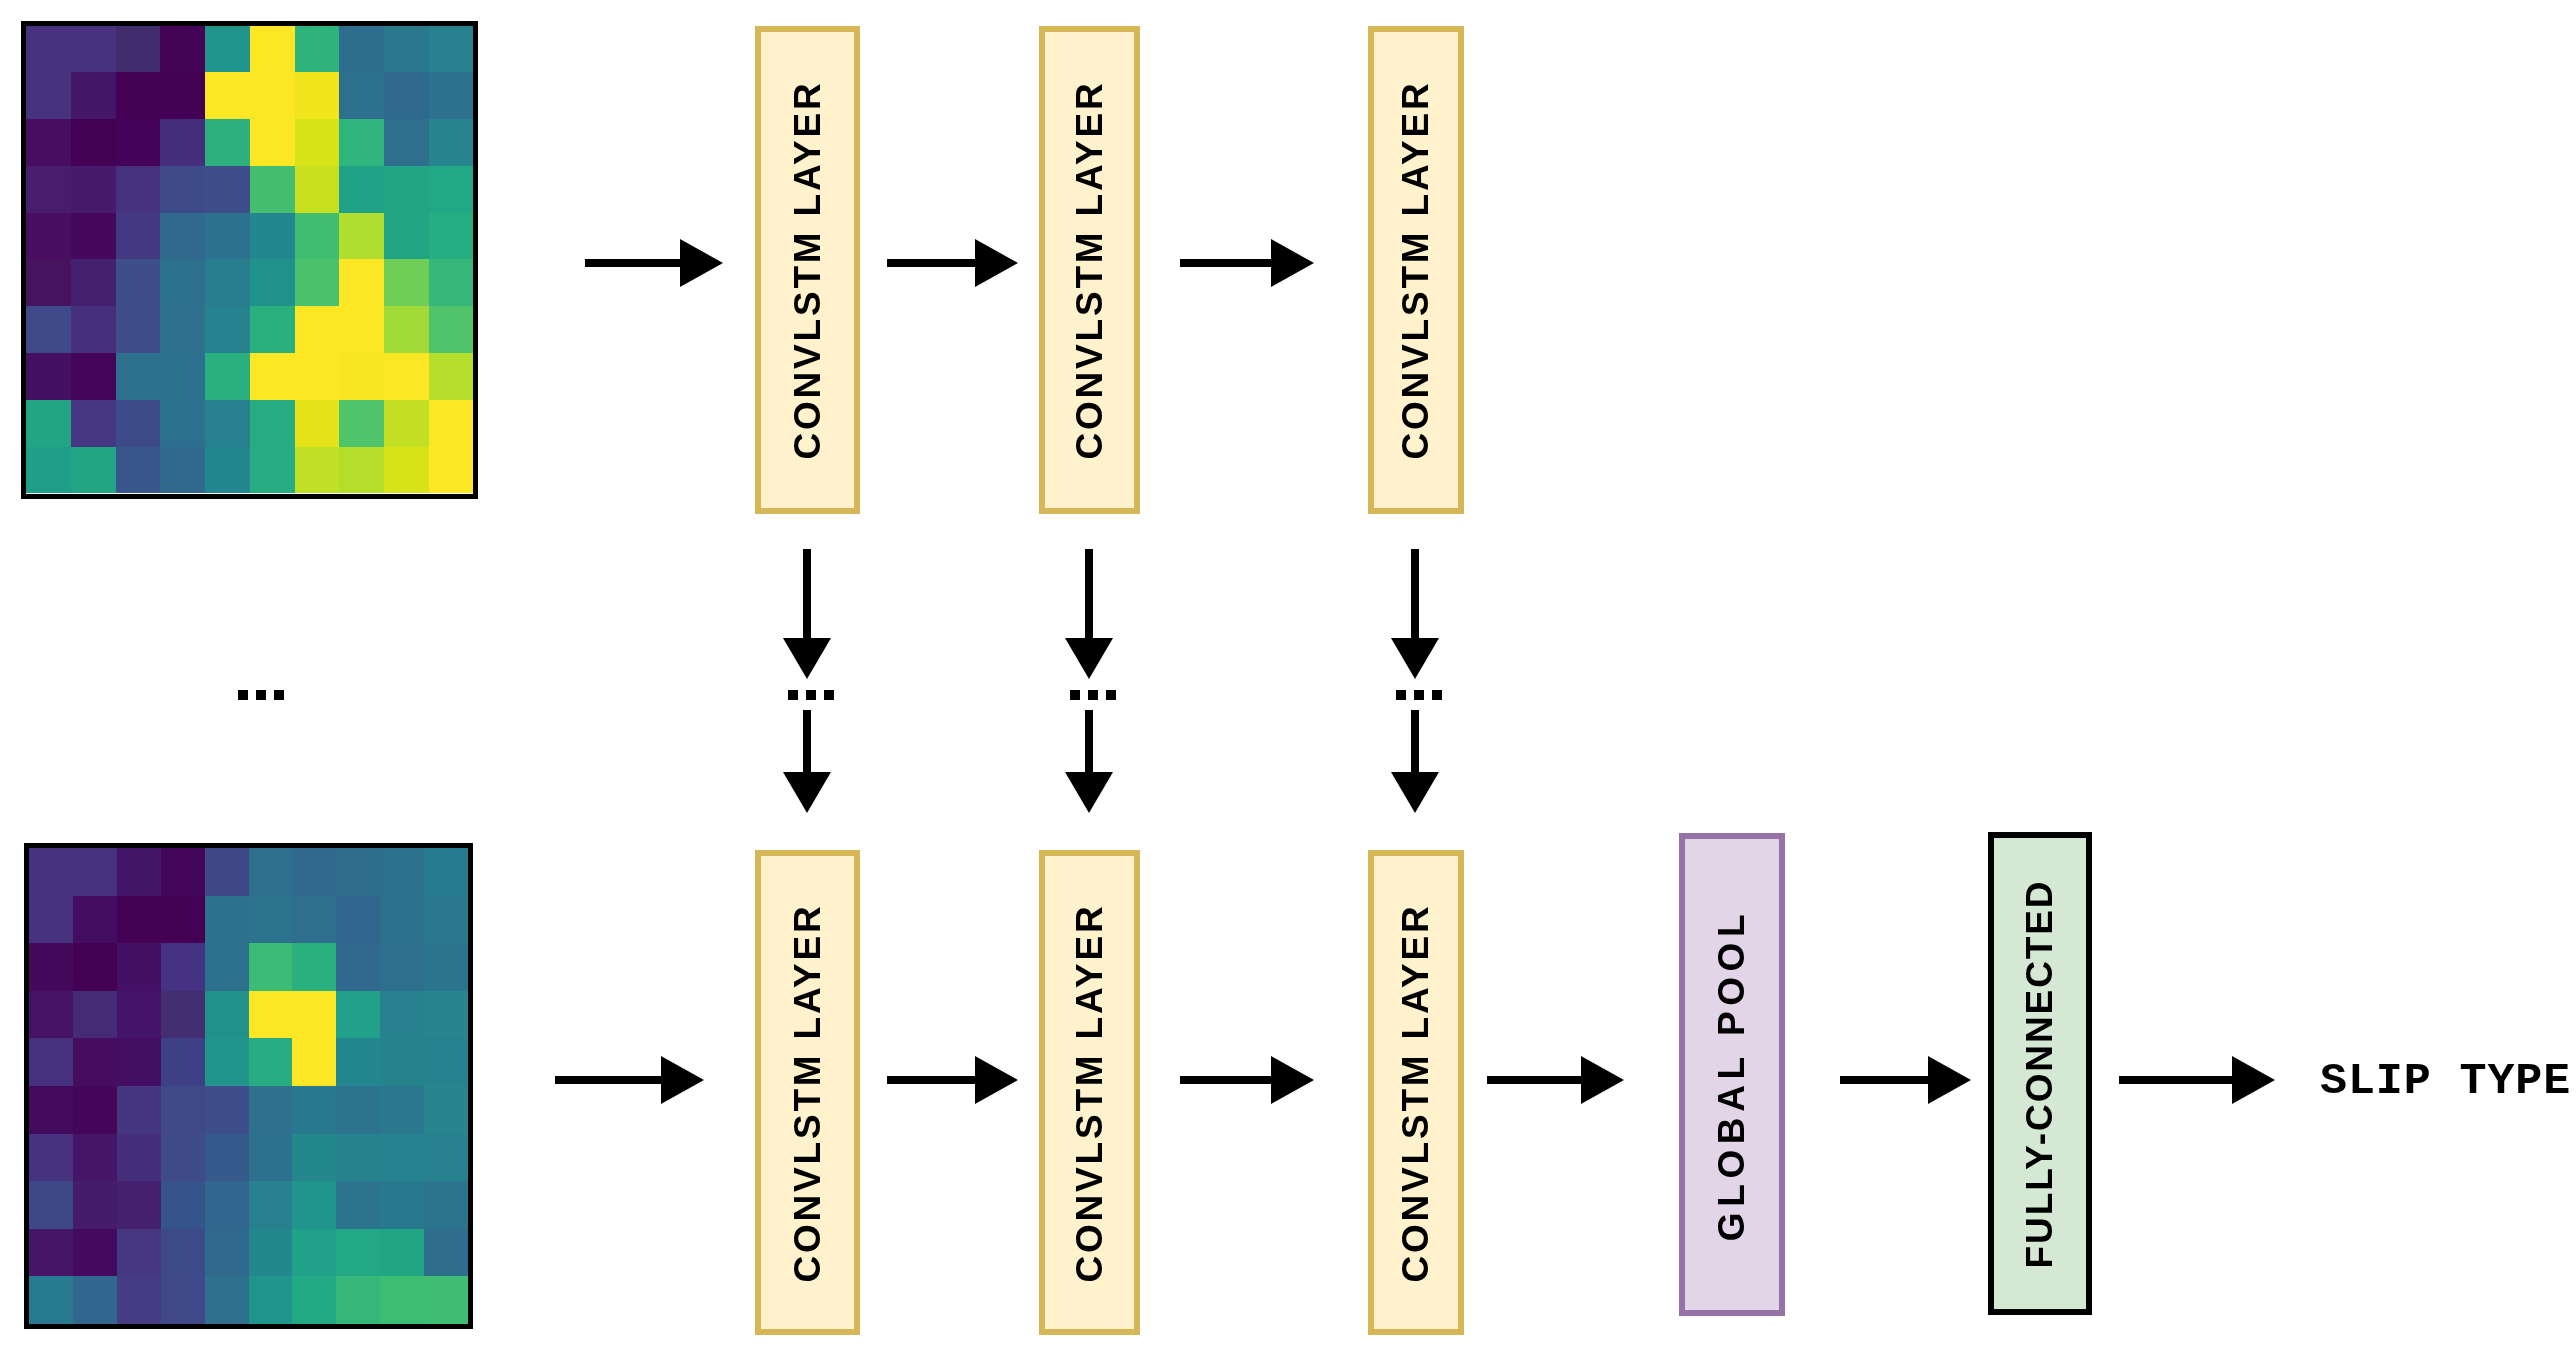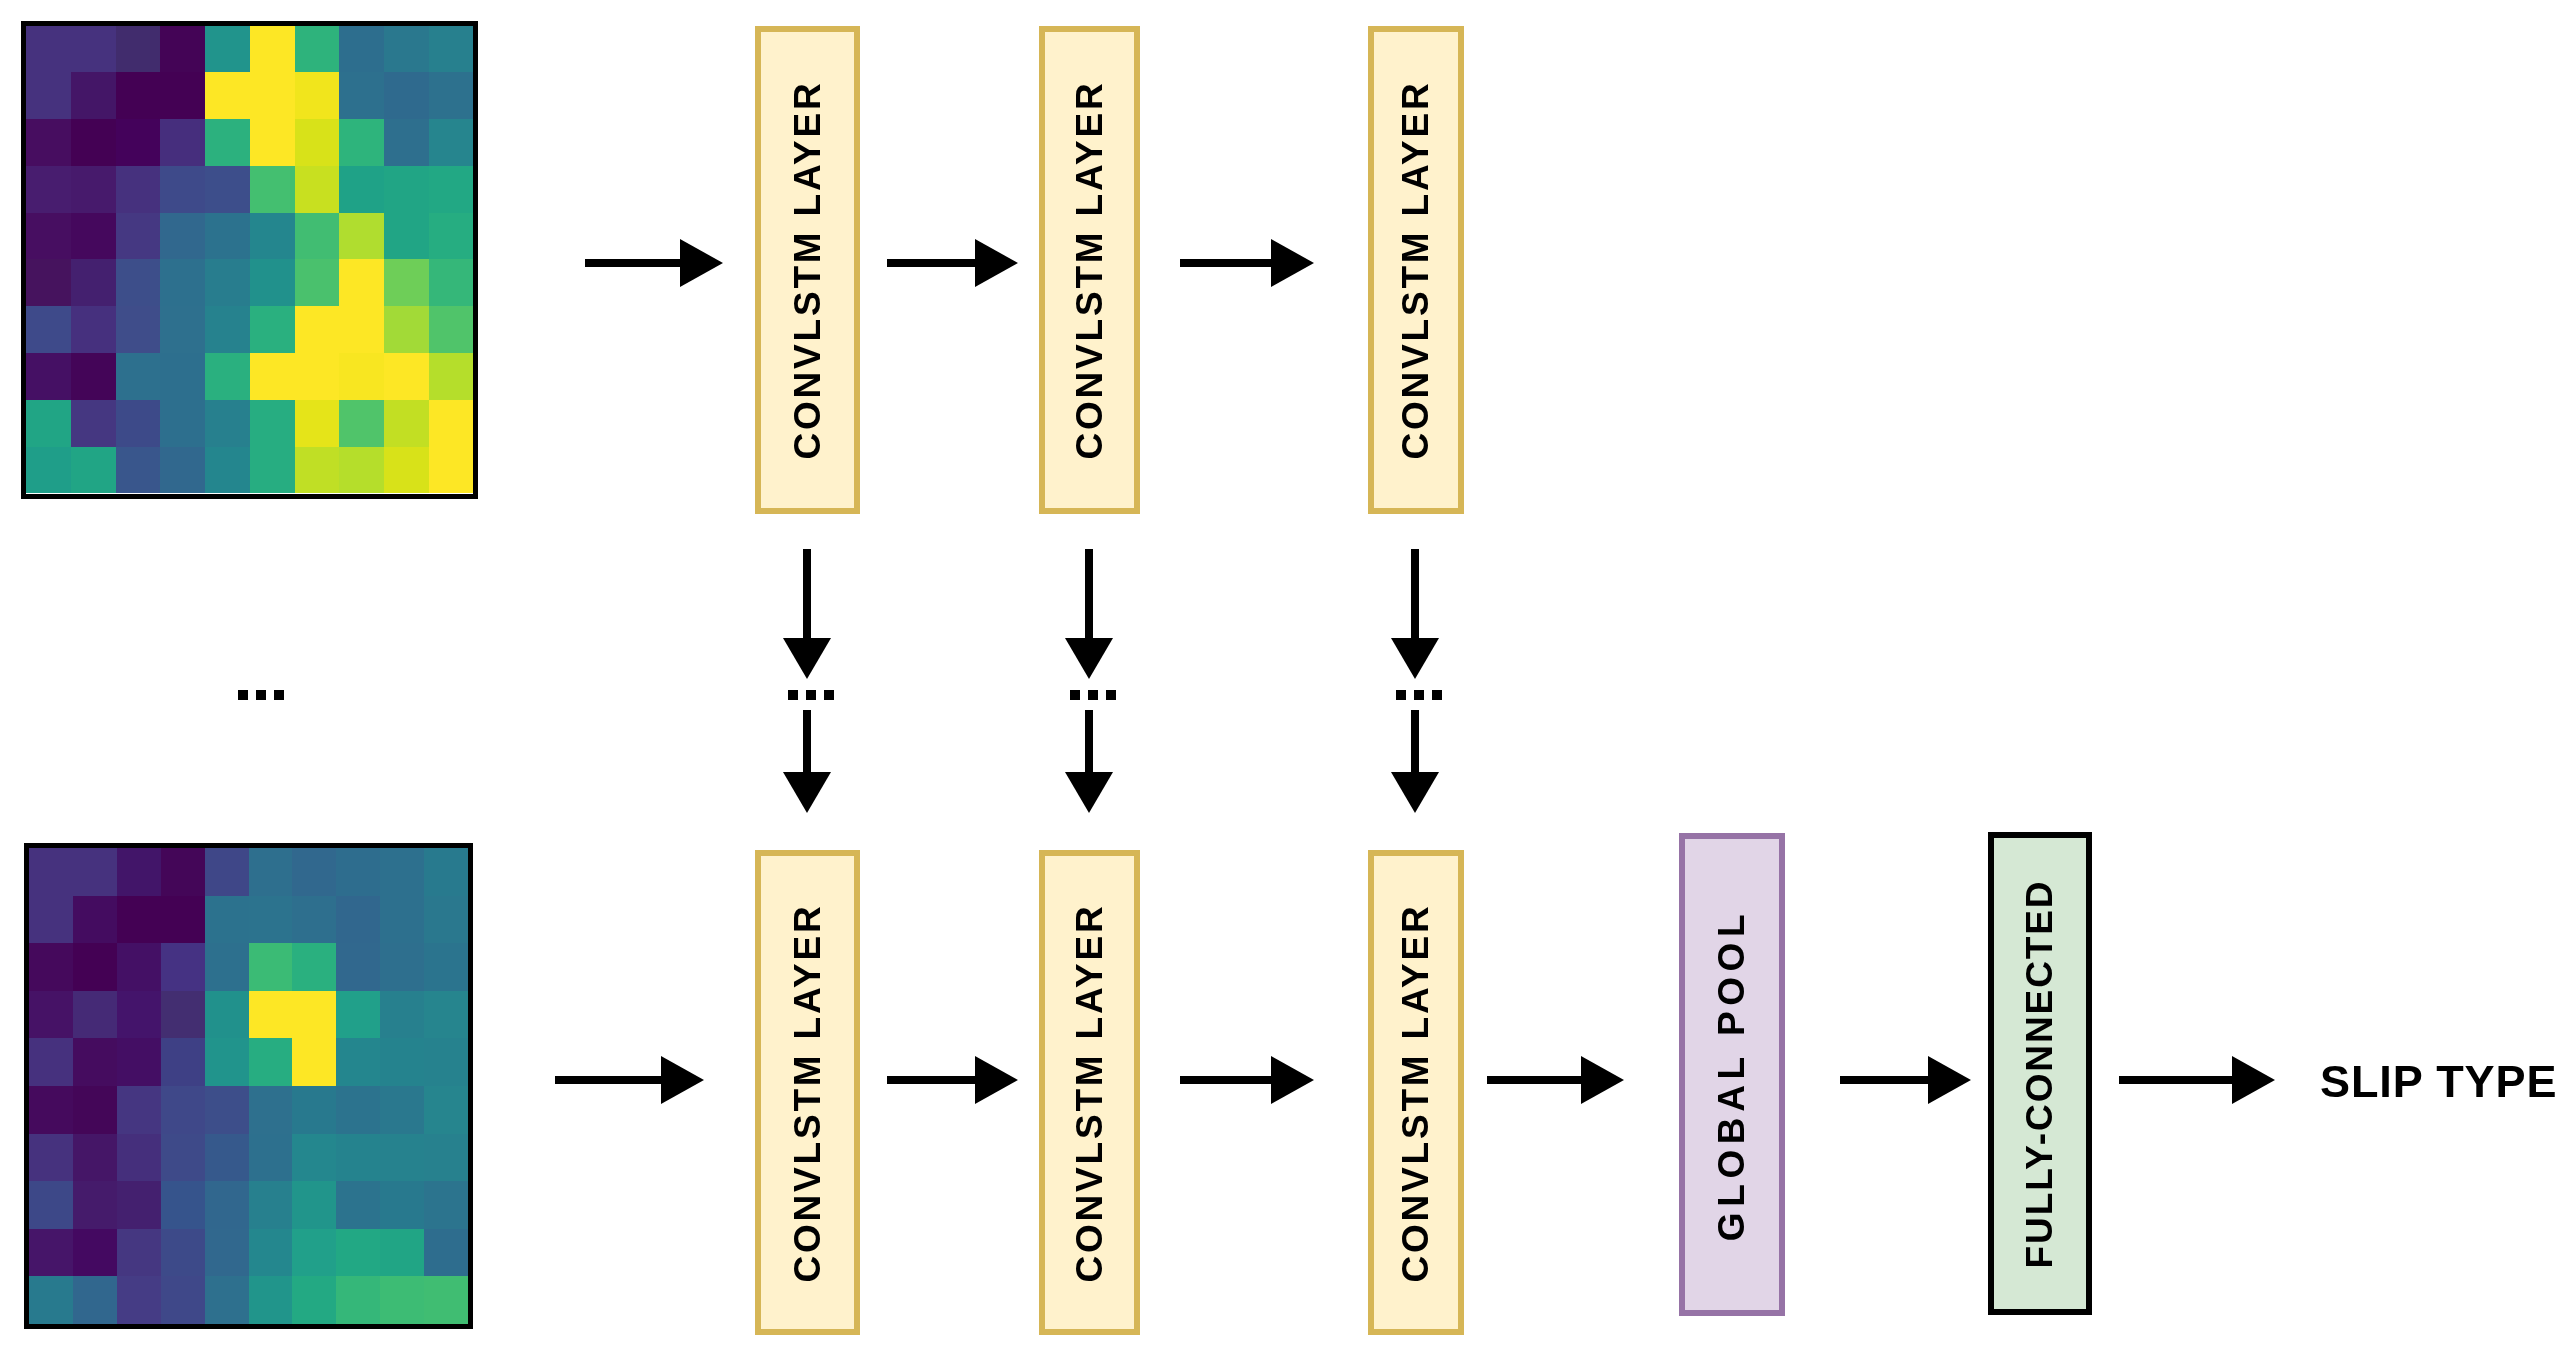--- a/index.html
+++ b/index.html
@@ -299,21 +299,21 @@
     <span class="vlabel">CONVLSTM LAYER</span>
   </div>
 
   <div class="vbox pool" style="left:1679px; top:833px; width:106px; height:483px;">
     <span class="vlabel">GLOBAL POOL</span>
   </div>
   <div class="vbox fc" style="left:1988px; top:832px; width:104px; height:483px;">
     <span class="vlabel">FULLY-CONNECTED</span>
   </div>
 
-  <div class="out-label" style="left:2320px; top:1056px;">SLIP TYPE</div>
+  <div class="out-label" style="left:2320px; top:1056px;font-family:Liberation Mono, monospace;">SLIP TYPE</div>
 
   <div class="arrow-right" style="left:585px; top:239px; width:138px;">
     <div class="shaft"></div>
       <div class="head"></div>
   </div>
   <div class="arrow-right" style="left:887px; top:239px; width:131px;">
     <div class="shaft"></div>
       <div class="head"></div>
   </div>
   <div class="arrow-right" style="left:1180px; top:239px; width:134px;">

